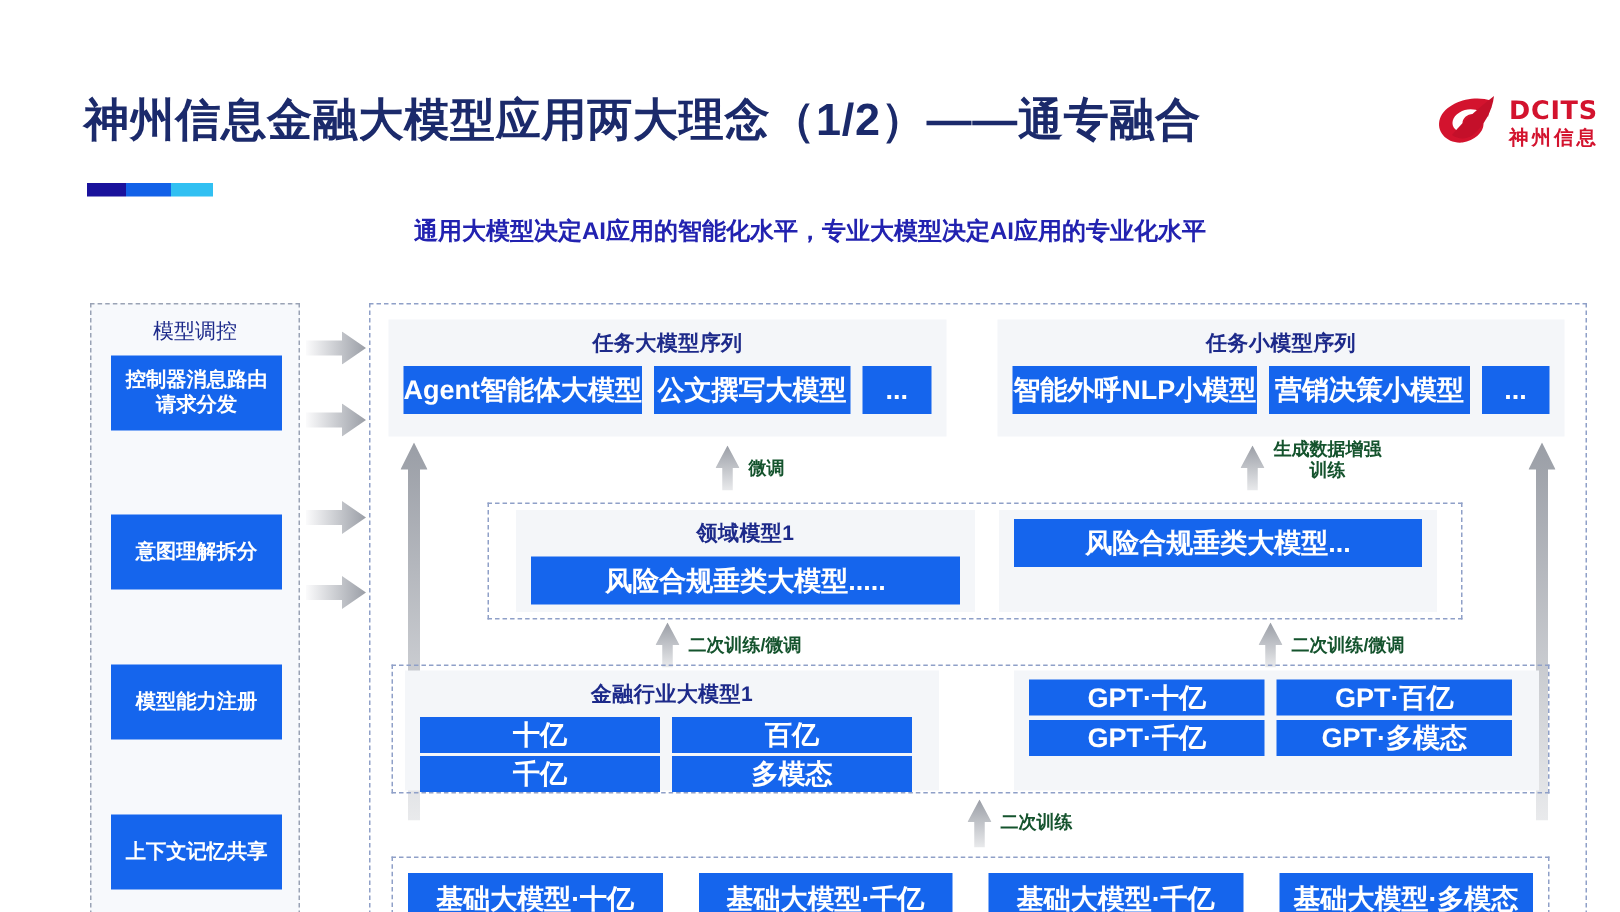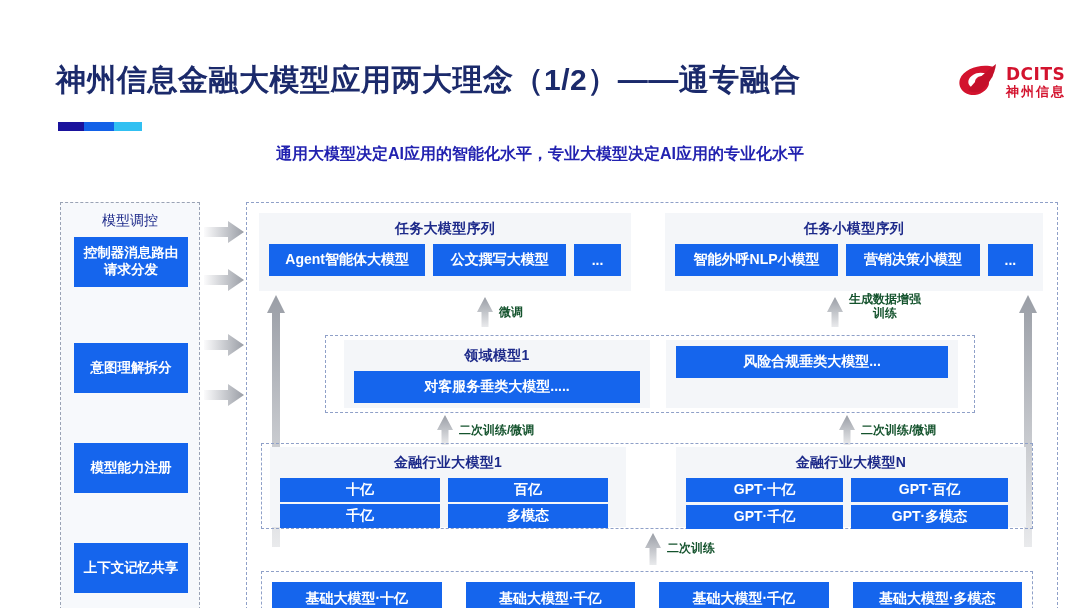--- a/index.html
+++ b/index.html
@@ -62,21 +62,21 @@
   }
 
   
   .panel { position: absolute; background: #f4f6f9; }
   .panel-title {
     text-align: center; font-size: 14px; font-weight: bold; color: #1d2a8a;
     padding-top: 7px; letter-spacing: .3px;
   }
   .row { display: flex; gap: 8px; padding: 6px 10px 8px 10px; }
   .bbox {
-    background: #1565ed; color: #fff; font-weight: bold; font-size: 14px;
+    background: #1565ed; color: #fff; font-weight: bold; font-size: 18px;
     display: flex; align-items: center; justify-content: center;
     height: 32px; text-align: center; white-space: nowrap;
   }
 
   
   .dash { position: absolute; border: 1px dashed #8fa0c8; }
 
   
   .u-arrow { position: absolute; width: 16px; height: 30px; }
   .ar-label {
@@ -182,21 +182,21 @@
     <svg class="u-arrow" style="left:580px; top:94px;" viewBox="0 0 16 30">
       <path d="M4.5 30 H11.5 V15 H16 L8 0 L0 15 H4.5 Z" fill="url(#gu)"></path>
     </svg>
     <div class="ar-label" style="left:602px; top:90px; text-align:center;">生成数据增强
 训练</div>
 
     <div class="dash" style="left:78px; top:132px; width:650px; height:78px;">
       <div class="panel" style="left:18px; top:4px; width:306px; height:68px;">
         <div class="panel-title">领域模型1</div>
         <div class="row">
-          <div class="bbox" style="width:286px">对客服务垂类大模型.....</div>
+          <div class="bbox" style="width:286px">风险合规垂类大模型.....</div>
         </div>
       </div>
       <div class="panel" style="left:340px; top:4px; width:292px; height:68px;">
         <div class="row">
           <div class="bbox" style="width:272px">风险合规垂类大模型...</div>
         </div>
       </div>
     </div>
 
     <svg class="u-arrow" style="left:190px; top:212px;" viewBox="0 0 16 30">
@@ -215,21 +215,20 @@
         <div class="row" style="padding-bottom:2px">
           <div class="bbox" style="width:160px;height:24px">十亿</div>
           <div class="bbox" style="width:160px;height:24px">百亿</div>
         </div>
         <div class="row" style="padding-top:0">
           <div class="bbox" style="width:160px;height:24px">千亿</div>
           <div class="bbox" style="width:160px;height:24px">多模态</div>
         </div>
       </div>
       <div class="panel" style="left:414px; top:3px; width:350px; height:80px;">
-        <div class="panel-title">金融行业大模型N</div>
         <div class="row" style="padding-bottom:3px">
           <div class="bbox" style="width:157px;height:24px">GPT·十亿</div>
           <div class="bbox" style="width:157px;height:24px">GPT·百亿</div>
         </div>
         <div class="row" style="padding-top:0">
           <div class="bbox" style="width:157px;height:24px">GPT·千亿</div>
           <div class="bbox" style="width:157px;height:24px">GPT·多模态</div>
         </div>
       </div>
     </div>

